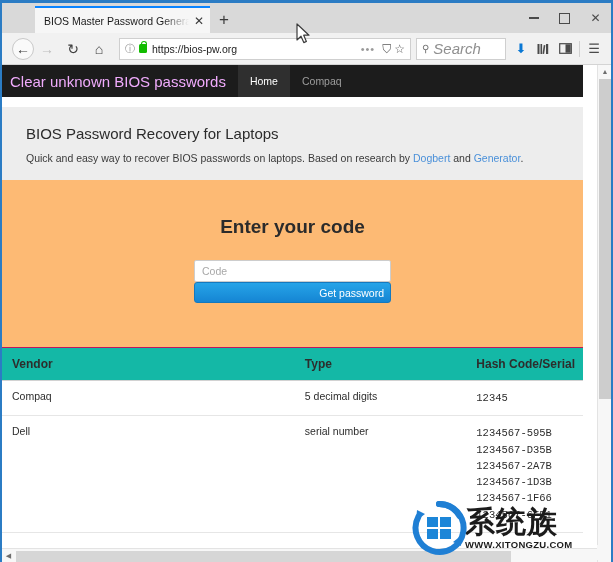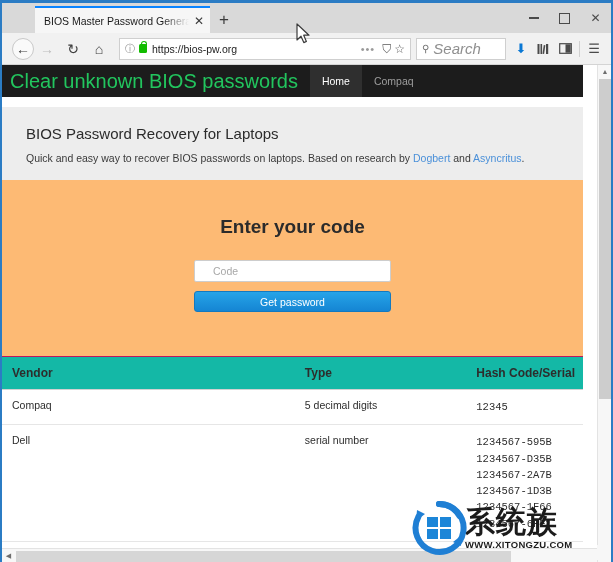--- a/index.html
+++ b/index.html
@@ -154,21 +154,21 @@
     overflow: hidden;
   }
 
   
   #site-navbar {
     height: 32px; background: #1c1c1c;
     display: flex; align-items: stretch;
   }
   #site-brand {
     display: flex; align-items: center;
-    color: #22c55e; font-size: 20px;
+    color: #f0abfc; font-size: 15px;
     padding: 0 12px 0 8px;
     white-space: nowrap;
   }
   .site-nav-link {
     display: flex; align-items: center;
     padding: 16px 12px; font-size: 10.5px;
     color: #9d9d9d; cursor: pointer; white-space: nowrap;
   }
   .site-nav-link.active { background: #2f2f2f; color: #ffffff; }
 
@@ -195,33 +195,34 @@
   }
   #form-title {
     font-size: 19px; font-weight: bold; color: #2b2b2b;
     margin: 0 0 22px 0;
   }
   #code-input {
     width: 197px; height: 22px;
     border: 1px solid #cdcdcd; border-radius: 2px;
     background: #ffffff;
     font-size: 10.5px; color: #333;
-    padding: 0 18px;
+    padding: 0 7px;
     font-family: "Liberation Sans", sans-serif;
     outline: none;
   }
   #code-input::placeholder { color: #a8a8a8; }
   #get-password-button {
     width: 197px; height: 21px;
-    margin-top: 9px;
+    margin-top: 0;
     background: linear-gradient(to bottom, #26a4e8 0%, #1585d3 100%);
     border: 1px solid #1479bf; border-radius: 3px;
     color: #ffffff; font-size: 10.5px;
     font-family: "Liberation Sans", sans-serif;
     cursor: pointer;
+    text-align: right;
   }
 
   
   #vendor-table { width: 100%; border-collapse: collapse; }
   #vendor-table thead th {
     background: #14b8a6;
     text-align: left;
     font-size: 12px; color: #2d2d2d; font-weight: bold;
     padding: 9px 8px 9px 10px;
     border-top: 1px solid #be185d;
@@ -385,21 +386,21 @@
     <div id="page-canvas">
 
       <div id="site-navbar">
         <div id="site-brand">Clear unknown BIOS passwords</div>
         <div class="site-nav-link active">Home</div>
         <div class="site-nav-link">Compaq</div>
       </div>
 
       <div id="jumbotron">
         <h1 id="jumbo-title">BIOS Password Recovery for Laptops</h1>
-        <p id="jumbo-sub"><span>Quick and easy way to recover BIOS passwords on laptops. Based on research by </span><a class="jumbo-link">Dogbert</a><span> and </span><a class="jumbo-link">Asyncritus</a><span>.</span></p>
+        <p id="jumbo-sub"><span>Quick and easy way to recover BIOS passwords on laptops. Based on research by </span><a class="jumbo-link">Dogbert</a><span> and </span><a class="jumbo-link">Generator</a><span>.</span></p>
       </div>
 
       <div id="form-section">
         <h2 id="form-title">Enter your code</h2>
         <input id="code-input" type="text" placeholder="Code" value="" style="">
         <button id="get-password-button">Get password</button>
       </div>
 
       <table id="vendor-table">
         <thead>

